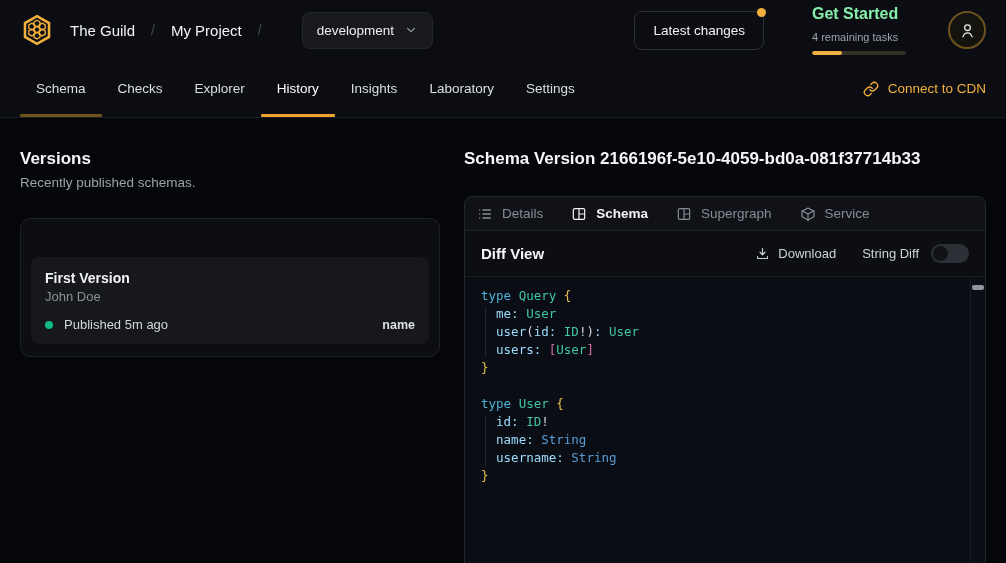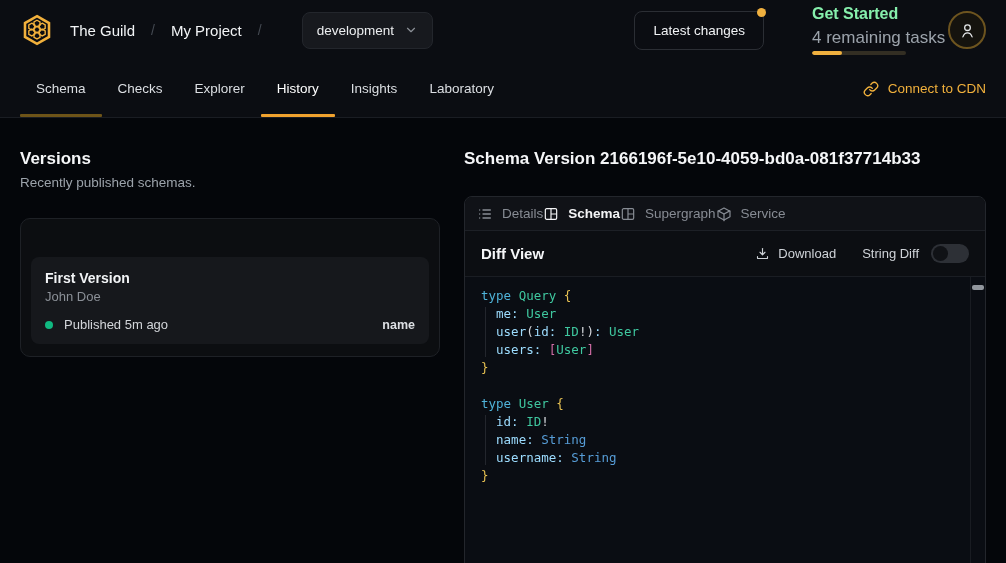--- a/index.html
+++ b/index.html
@@ -33,21 +33,21 @@
     border:1px solid #2b2e34; border-radius:8px; background:transparent;
     color:#f2f4f6; font-size:13.5px; padding:11px 18px; cursor:pointer;
     font-family:inherit;
   }
   .latest-dot {
     position:absolute; top:-4px; right:-3px; width:9px; height:9px;
     border-radius:50%; background:#f0b03f;
   }
   .get-started { margin-left:48px; width:94px; }
   .gs-title { font-size:16px; font-weight:700; color:#86efac; line-height:17px; }
-  .gs-sub { font-size:17px; color:#9ca3ab; line-height:15px; white-space:nowrap;margin-top:8px; }
+  .gs-sub { font-size:11px; color:#9ca3ab; line-height:15px; white-space:nowrap;margin-top:8px; }
   .gs-bar { margin-top:6px; height:4px; border-radius:2px; background:#332e23; overflow:hidden; }
   .gs-fill { height:100%; background:#f0b03f; border-radius:2px; }
   .avatar {
     margin-left:42px; width:38px; height:38px; border-radius:50%;
     border:2px solid #6d541f; background:#15130e;
     display:flex; align-items:center; justify-content:center;
     color:#e6e8ea; cursor:pointer;
   }
 
   
@@ -94,21 +94,21 @@
 
   
   .panel {
     margin-top:26px; border:1px solid #23262c; border-radius:8px;
     overflow:hidden; height:400px; background:#0b0d10;
     display:flex; flex-direction:column;
   }
   .panel-tabs {
     height:34px; background:#10121a; background:#101217;
     border-bottom:1px solid #1d2026;
-    display:flex; align-items:center; padding:0 12px; flex:0 0 auto;
+    display:flex; align-items:center; padding:0 12px; gap:28px; flex:0 0 auto;
   }
   .ptab { display:flex; align-items:center; gap:9px; color:#878c94; cursor:pointer; font-size:13.5px; }
   .ptab.active { color:#f3f4f6; font-weight:600; }
   .diff-row {
     height:46px; display:flex; align-items:center; padding:0 16px;
     border-bottom:1px solid #1a1d23; flex:0 0 auto; background:#0c0e12;
   }
   .diff-title { font-size:15px; font-weight:700; color:#f5f6f8; }
   .diff-right { margin-left:auto; display:flex; align-items:center; gap:26px; }
   .download-btn {
@@ -220,20 +220,23 @@
       <div class="nav-tab active">
         <span>History</span>
         <span class="nav-underline" style="background: rgb(240, 162, 46);"></span>
       </div>
       <div class="nav-tab">
         <span>Insights</span>
       </div>
       <div class="nav-tab">
         <span>Laboratory</span>
       </div>
+      <div class="nav-tab">
+        <span>Settings</span>
+      </div>
     </div>
   <div class="nav-spacer"></div>
   <div class="cdn-link">
     <span>
       <svg width="16" height="16" viewBox="0 0 24 24" fill="none" stroke="currentColor" stroke-width="2" stroke-linecap="round" stroke-linejoin="round">
         <path d="M10 13a5 5 0 0 0 7.54.54l3-3a5 5 0 0 0-7.07-7.07l-1.72 1.71"></path>
         <path d="M14 11a5 5 0 0 0-7.54-.54l-3 3a5 5 0 0 0 7.07 7.07l1.71-1.71"></path>
       </svg>
     </span>
     <span>Connect to CDN</span>

